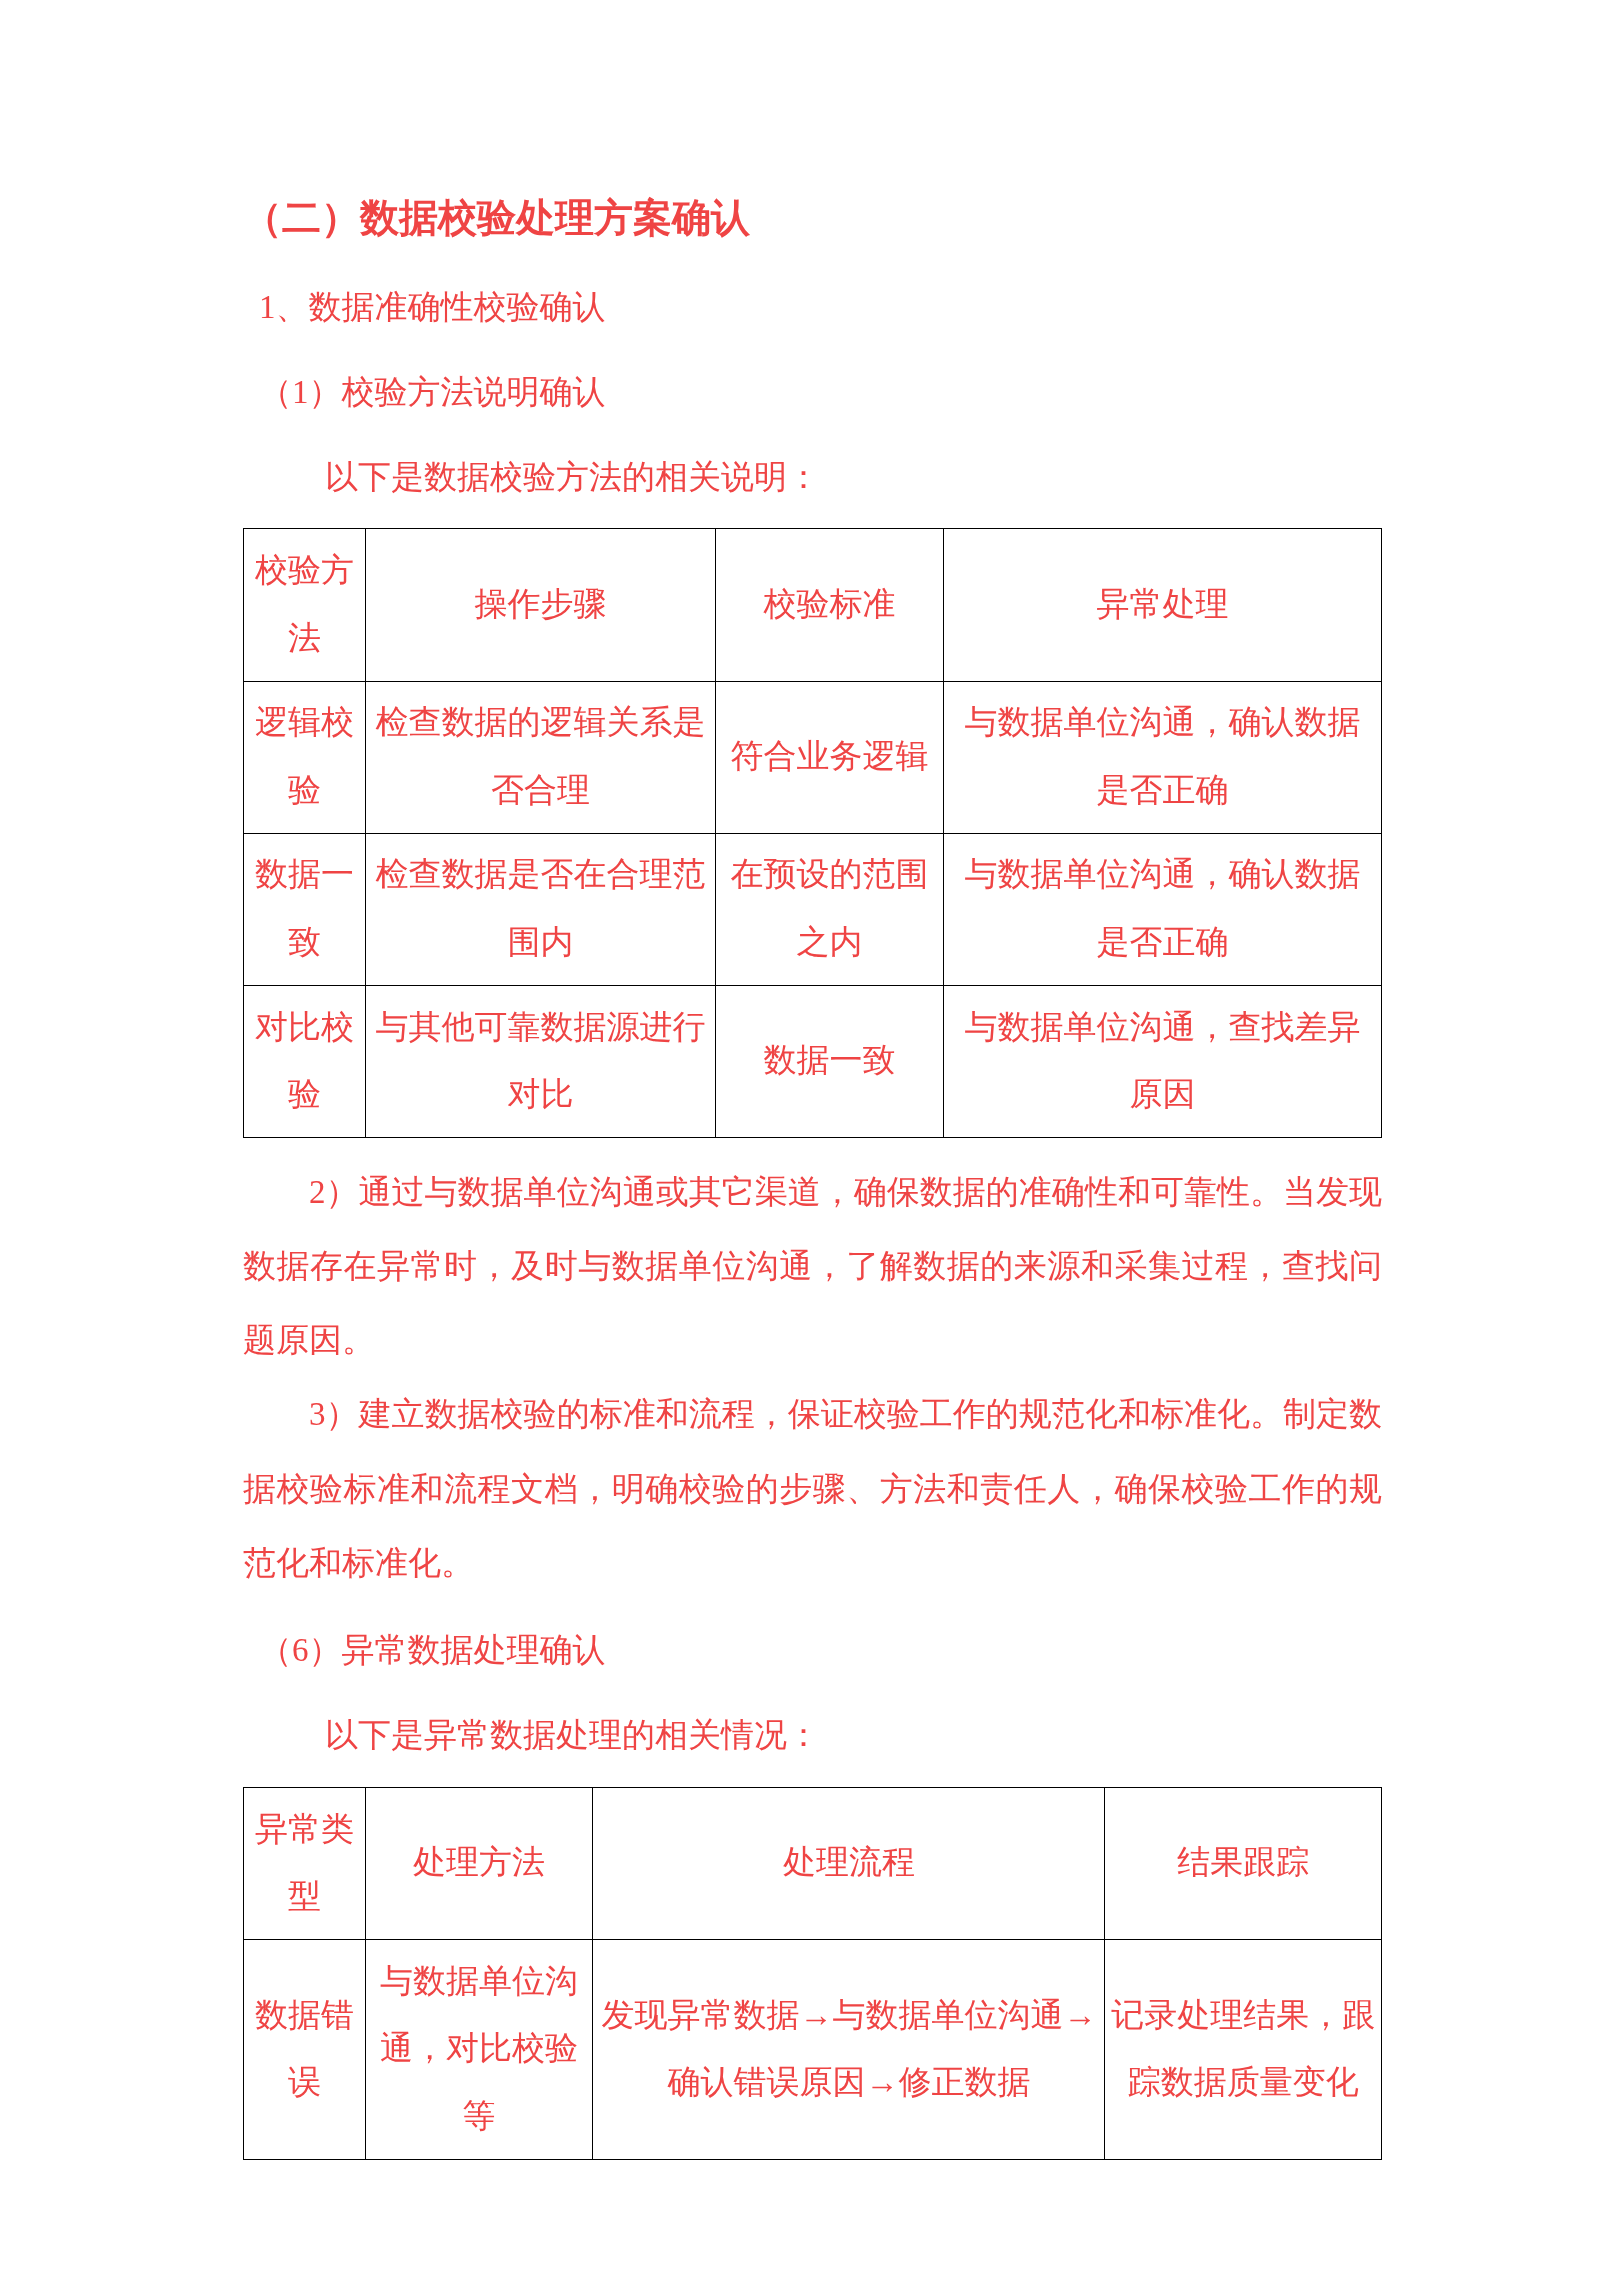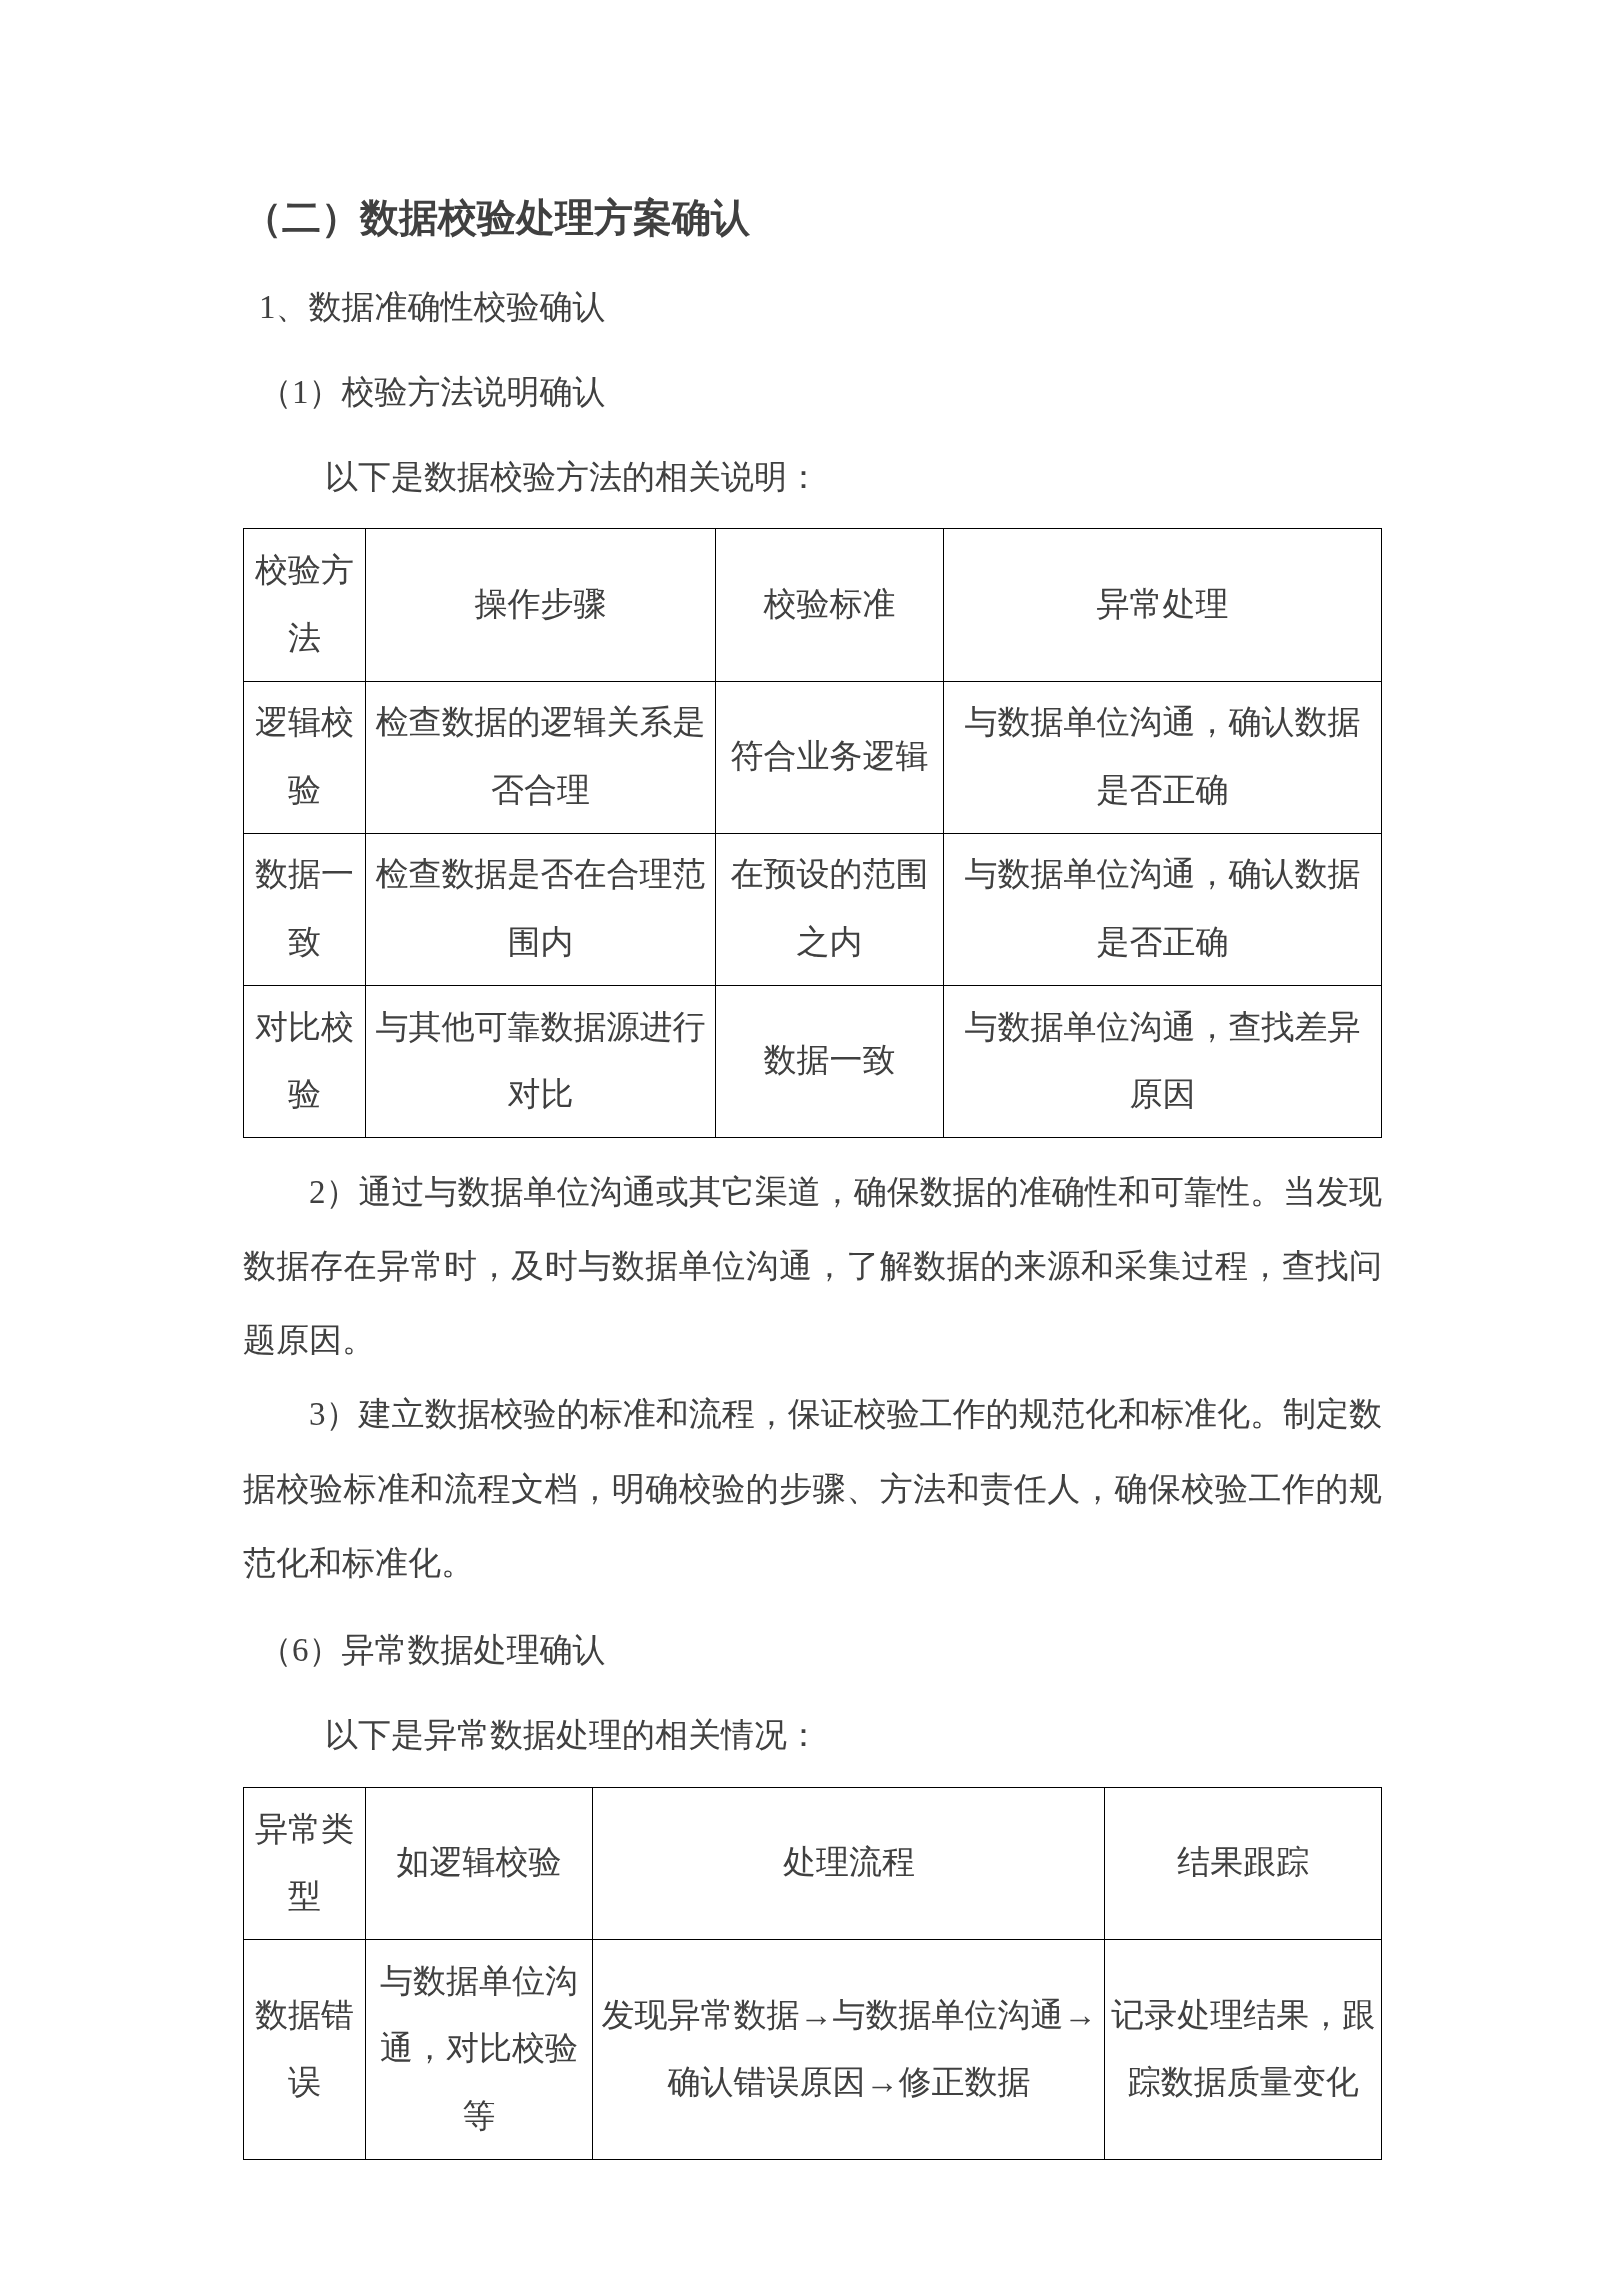--- a/index.html
+++ b/index.html
@@ -6,21 +6,21 @@
   html, body {
     margin: 0;
     padding: 0;
     background: #ffffff;
   }
   .page {
     position: relative;
     width: 1623px;
     height: 2295px;
     background: #ffffff;
-    color: #404040;
+    color: #ef4444;
     font-family: "Liberation Serif", "DejaVu Serif", serif;
     font-size: 33px;
     overflow: hidden;
   }
   .content {
     padding: 190px 241px 0 243px;
   }
   .h-main {
     font-size: 39px;
     font-weight: bold;
@@ -124,21 +124,21 @@
     <table class="doc">
       <colgroup>
           <col class="t2c1">
           <col class="t2c2">
           <col class="t2c3">
           <col class="t2c4">
         </colgroup>
       <thead>
         <tr>
           <th>异常类型</th>
-          <th>如逻辑校验</th>
+          <th>处理方法</th>
           <th>处理流程</th>
           <th>结果跟踪</th>
         </tr>
       </thead>
       <tbody>
         <tr>
           <td>数据错误</td>
           <td>与数据单位沟通，对比校验等</td>
           <td>发现异常数据→与数据单位沟通→确认错误原因→修正数据</td>
           <td>记录处理结果，跟踪数据质量变化</td>

